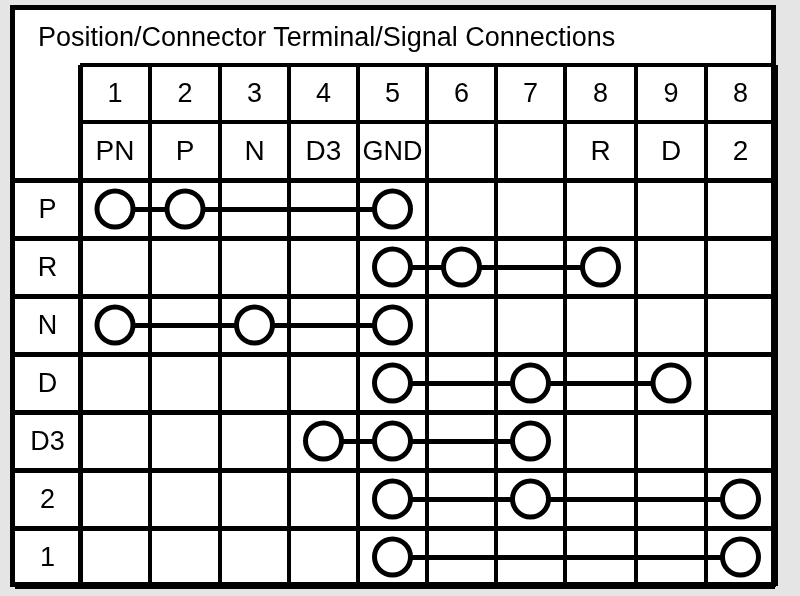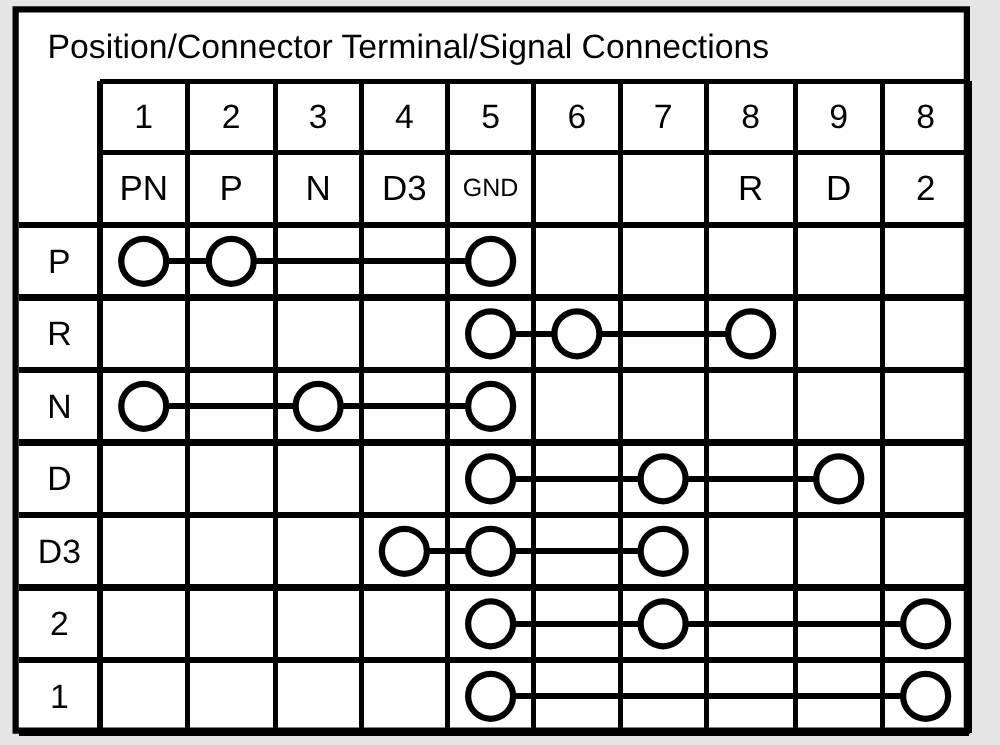--- a/index.html
+++ b/index.html
@@ -67,21 +67,21 @@
     color: #000000;
   }
 
   .col-num {
     font-size: 27px;
   }
   .sig-label {
     font-size: 28px;
   }
   .sig-label.small {
-    font-size: 20px;
+    font-size: 27px;
   }
   .row-label {
     font-size: 27px;
   }
 
   svg.lines {
     position: absolute;
     left: 0;
     top: 0;
     width: 800px;

